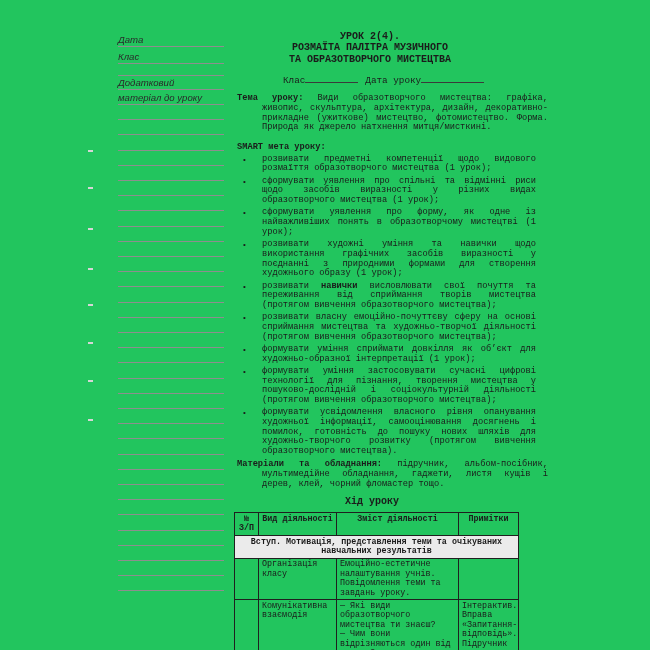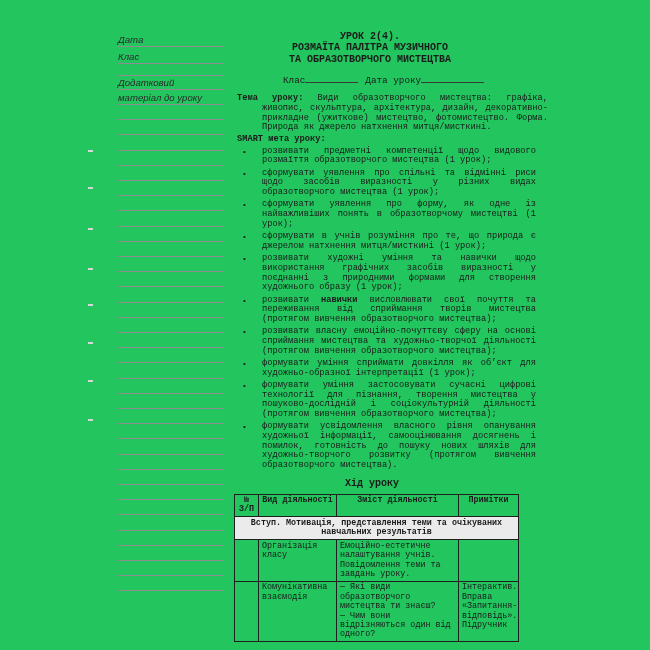--- a/index.html
+++ b/index.html
@@ -26,21 +26,21 @@
   
   .main{position:absolute;left:237px;top:31px;width:311px;font-size:8.7px;line-height:9.7px;font-family:Liberation Mono, monospace;}
   .lesson-head{width:266px;text-align:center;font-weight:bold;font-size:10px;line-height:11.4px;}
   .class-date{margin:8px 0 8px 46px;height:13px;font-size:9.3px;}
   .fill-line{display:inline-block;border-bottom:1px solid #3a3a3a;height:9px;vertical-align:baseline;}
   .w53{width:53px}.w63{width:63px}
   .cd-gap{display:inline-block;width:7px;}
   .hang{margin:0;padding-left:25px;text-indent:-25px;text-align:justify;}
   .topic{margin-top:7px;}
   .bold{font-weight:bold;}
-  .smart-label{font-weight:bold;margin-top:2px;}
+  .smart-label{font-weight:bold;margin-top:10px;}
   ul.goals{list-style:none;margin:2px 12px 0 0;padding:0;}
   li.goal{position:relative;padding-left:25px;text-align:justify;margin-bottom:2.6px;}
   li.goal::before{content:"\2022";position:absolute;left:5px;top:0;font-size:8px;}
   .materials{margin-top:3.5px;}
   .table-title{width:270px;text-align:center;font-weight:bold;font-size:10px;margin:8px 0 5px 0;}
   
   table.lesson{
     border-collapse:collapse;table-layout:fixed;width:284px;margin-left:-3px;
     font-size:8.4px;line-height:9.4px;
   }
@@ -99,29 +99,31 @@
     <p class="hang topic">
       <span class="bold">Тема уроку:</span><span> Види образотворчого мистецтва: графіка, живопис, скульптура, архітектура, дизайн, декоративно-прикладне (ужиткове) мистецтво, фотомистецтво. Форма. Природа як джерело натхнення митця/мисткині.</span>
     </p>
 
     <div class="smart-label">SMART мета уроку:</div>
 
     <ul class="goals">
         <li class="goal"><span>розвивати предметні компетенції щодо видового розмаїття образотворчого мистецтва (1 урок);</span></li>
         <li class="goal"><span>сформувати уявлення про спільні та відмінні риси щодо засобів виразності у різних видах образотворчого мистецтва (1 урок);</span></li>
         <li class="goal"><span>сформувати уявлення про форму, як одне із найважливіших понять в образотворчому мистецтві (1 урок);</span></li>
-        <li class="goal"><span>сформувати в учнів розуміння про те, що природа є джерелом натхнення митця/мисткині (1 урок);</span></li>
         <li class="goal"><span>розвивати художні уміння та навички щодо використання графічних засобів виразності у поєднанні з природними формами для створення художнього образу (1 урок);</span></li>
         <li class="goal"><span>розвивати </span><span class="bold">навички</span><span> висловлювати свої почуття та переживання від сприймання творів мистецтва (протягом вивчення образотворчого мистецтва);</span></li>
         <li class="goal"><span>розвивати власну емоційно-почуттєву сферу на основі сприймання мистецтва та художньо-творчої діяльності (протягом вивчення образотворчого мистецтва);</span></li>
         <li class="goal"><span>формувати уміння сприймати довкілля як об’єкт для художньо-образної інтерпретації (1 урок);</span></li>
         <li class="goal"><span>формувати уміння застосовувати сучасні цифрові технології для пізнання, творення мистецтва у пошуково-дослідній і соціокультурній діяльності (протягом вивчення образотворчого мистецтва);</span></li>
         <li class="goal"><span>формувати усвідомлення власного рівня опанування художньої інформації, самооцінювання досягнень і помилок, готовність до пошуку нових шляхів для художньо-творчого розвитку (протягом вивчення образотворчого мистецтва).</span></li>
       </ul>
 
+    <p class="hang materials">
+      <span class="bold">Матеріали та обладнання:</span><span> підручник, альбом-посібник, мультимедійне обладнання, гаджети, листя кущів і дерев, клей, чорний фломастер тощо.</span>
+    </p>
 
     <div class="table-title">Хід уроку</div>
 
     <table class="lesson">
       <colgroup>
           <col style="width:24px">
           <col style="width:78px">
           <col style="width:122px">
           <col style="width:60px">
         </colgroup>

